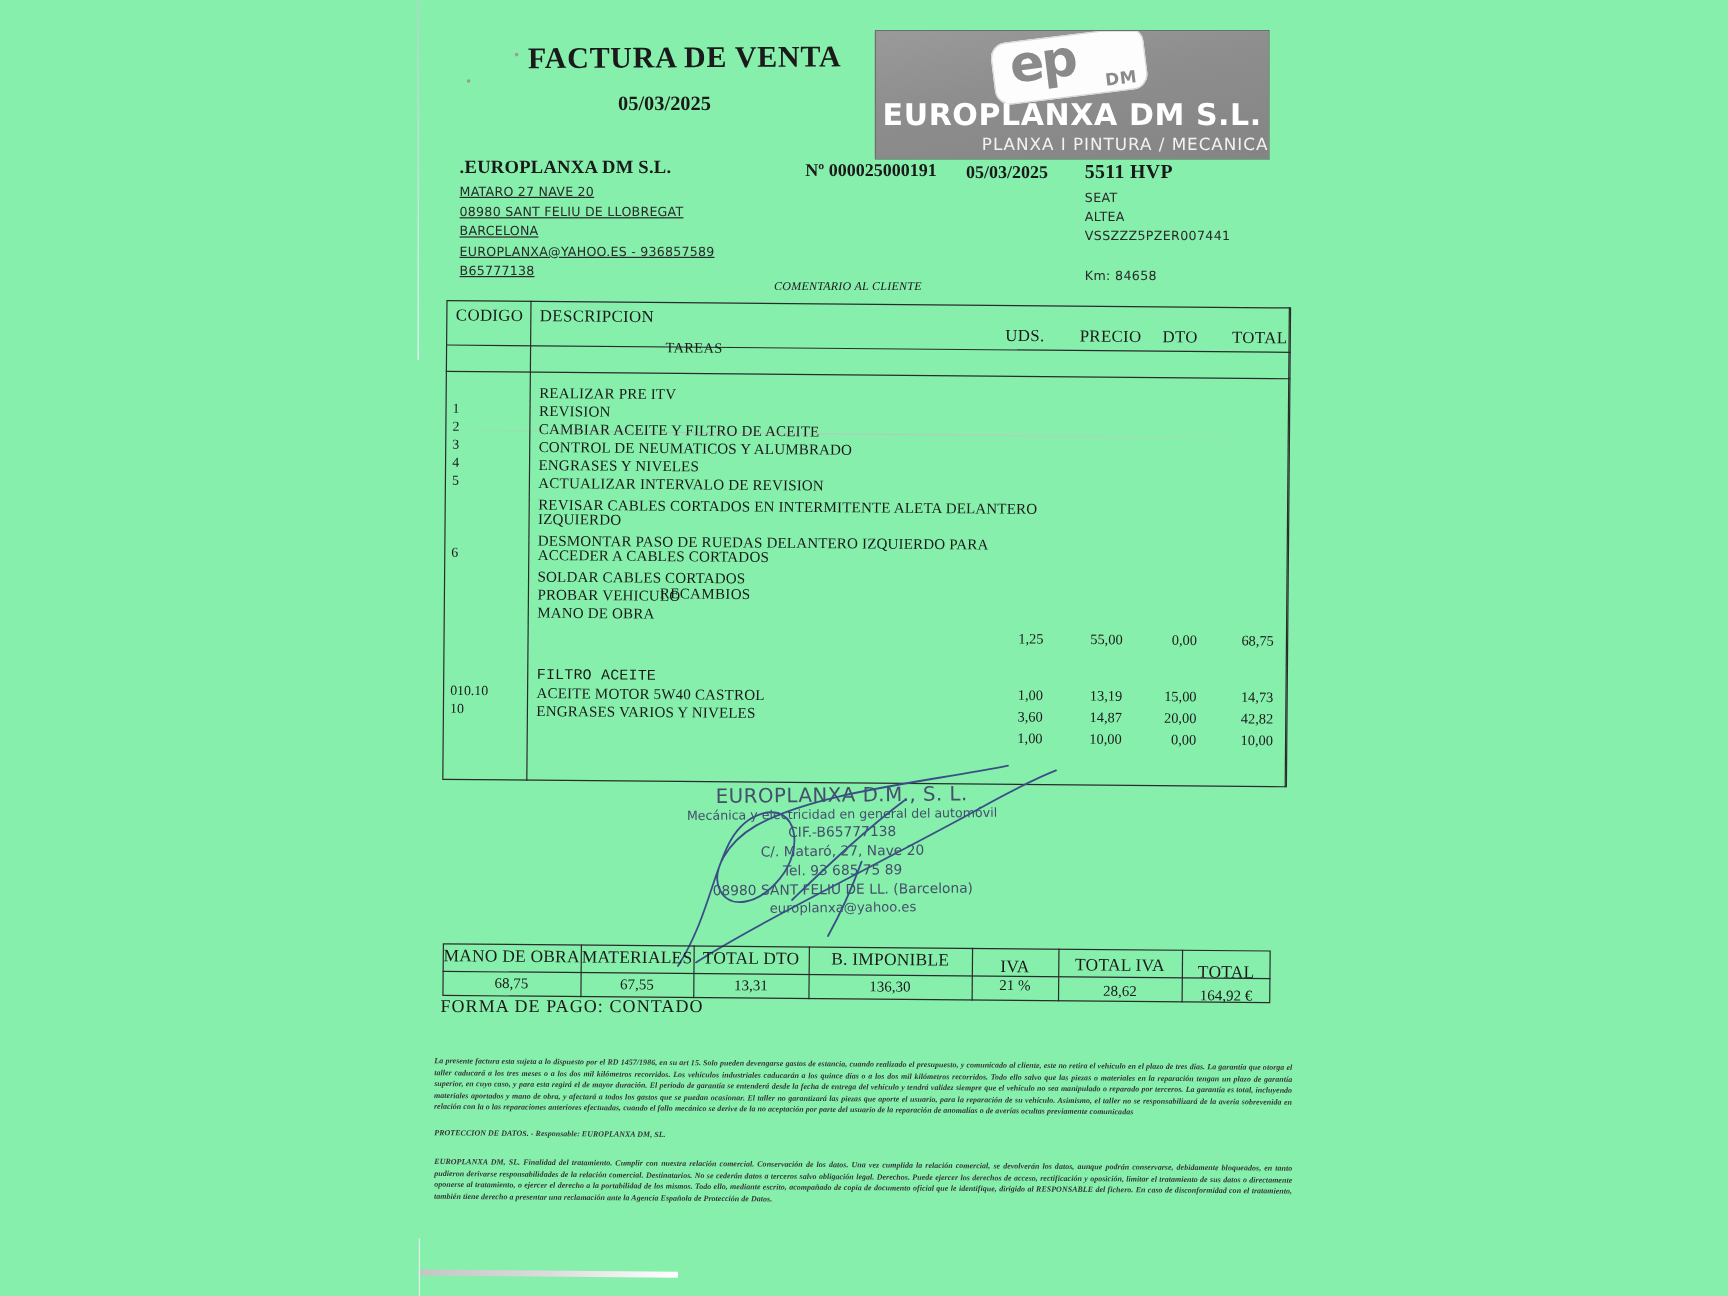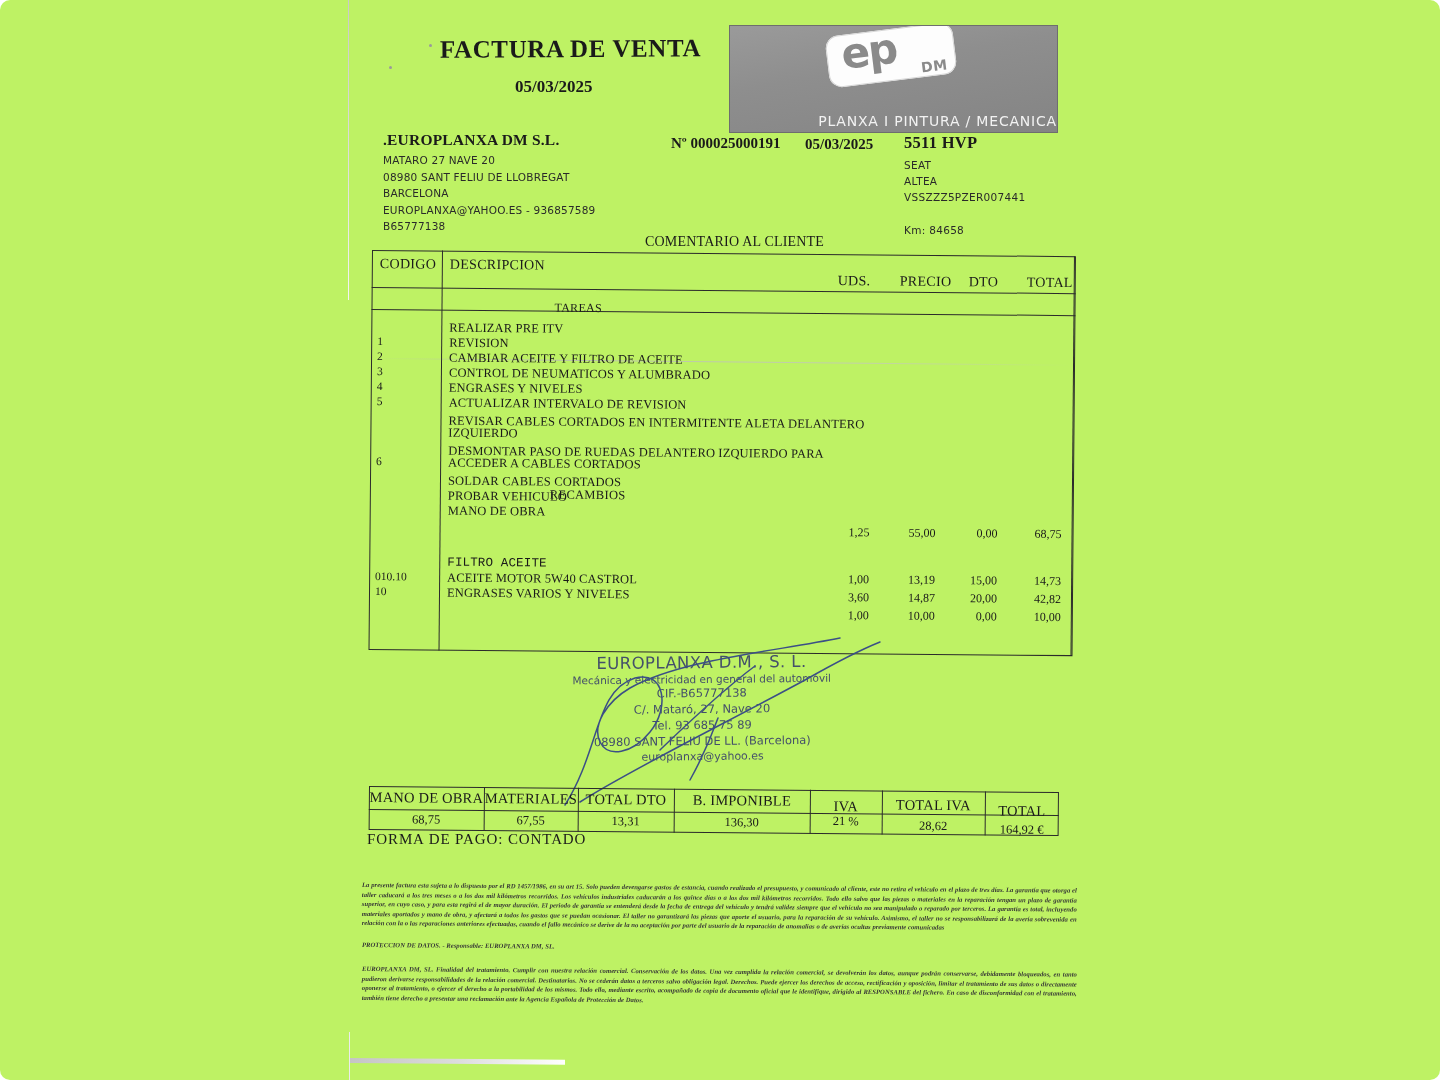--- a/index.html
+++ b/index.html
@@ -5,25 +5,24 @@
 <style>
   html, body {
     margin: 0;
     padding: 0;
     background: #ffffff;
   }
   #page {
     position: relative;
     width: 1440px;
     height: 1080px;
-    background: #bef264;
+    background: #86efac;
     overflow: hidden;
     font-family: "Liberation Serif", serif;
     color: #1a1a1a;
-    border-radius: 10px;
   }
 
   
   .scan-edge-left {
     position: absolute;
     left: 348px; top: 0px;
     width: 1px; height: 300px;
     background: linear-gradient(180deg, #c9c9c9 0%, #dedede 55%, #f4f4f4 100%);
   }
   .scan-edge-left2 {
@@ -144,20 +143,21 @@
     margin-bottom: 3px;
     white-space: nowrap;
   }
   .issuer .line {
     font-family: "DejaVu Sans", sans-serif;
     font-size: 10.5px;
     line-height: 16.5px;
     color: #2a2a2a;
     letter-spacing: .2px;
     white-space: nowrap;
+    text-decoration: underline;
   }
 
   
   .inv-number {
     position: absolute;
     left: 671px; top: 135px;
     font-size: 15px;
     font-weight: bold;
     white-space: nowrap;
   }
@@ -196,23 +196,24 @@
     color: #2a2a2a;
     letter-spacing: .3px;
     margin-top: 19px;
     white-space: nowrap;
   }
 
   
   .comment-heading {
     position: absolute;
     left: 645px; top: 234px;
-    font-size: 14px;
+    font-size: 10px;
     letter-spacing: .2px;
     white-space: nowrap;
+    font-style: italic;
   }
 
   
   .items-wrap {
     position: absolute;
     left: 372px; top: 250px;
     width: 704px; height: 400px;
     transform: rotate(0.5deg);
     transform-origin: left top;
   }
@@ -244,21 +245,21 @@
     font-size: 14px;
     letter-spacing: .3px;
     white-space: nowrap;
   }
   .th-codigo  { left: 8px;   top: 6px; }
   .th-desc    { left: 78px;  top: 6px; }
   .th-uds     { left: 466px; top: 19px; }
   .th-precio  { left: 528px; top: 19px; }
   .th-dto     { left: 597px; top: 19px; }
   .th-total   { left: 655px; top: 19px; }
-  .th-tareas  { left: 183px; top: 49px; font-size: 12px; }
+  .th-tareas  { left: 183px; top: 31px; font-size: 12px; }
   .th-recambios {
     position: absolute;
     left: 180px; top: 236px;
     font-size: 12.5px;
     letter-spacing: .3px;
     white-space: nowrap;
   }
 
   .item-code {
     position: absolute;
@@ -413,20 +414,21 @@
   <div class="speck" style="left:429px; top:44px; width:3px; height:3px;"></div>
 
   <div class="doc-title">FACTURA DE VENTA</div>
   <div class="doc-date">05/03/2025</div>
 
   <div class="logo-box">
     <div class="logo-mark">
       <span class="ep">ep</span>
       <span class="dm">DM</span>
     </div>
+    <div class="logo-name">EUROPLANXA DM S.L.</div>
     <div class="logo-sub">PLANXA I PINTURA / MECANICA</div>
   </div>
 
   <div class="issuer">
     <div class="name">.EUROPLANXA DM S.L.</div>
     <div class="line">MATARO 27 NAVE 20</div>
     <div class="line">08980 SANT FELIU DE LLOBREGAT</div>
     <div class="line">BARCELONA</div>
     <div class="line">EUROPLANXA@YAHOO.ES - 936857589</div>
     <div class="line">B65777138</div>

